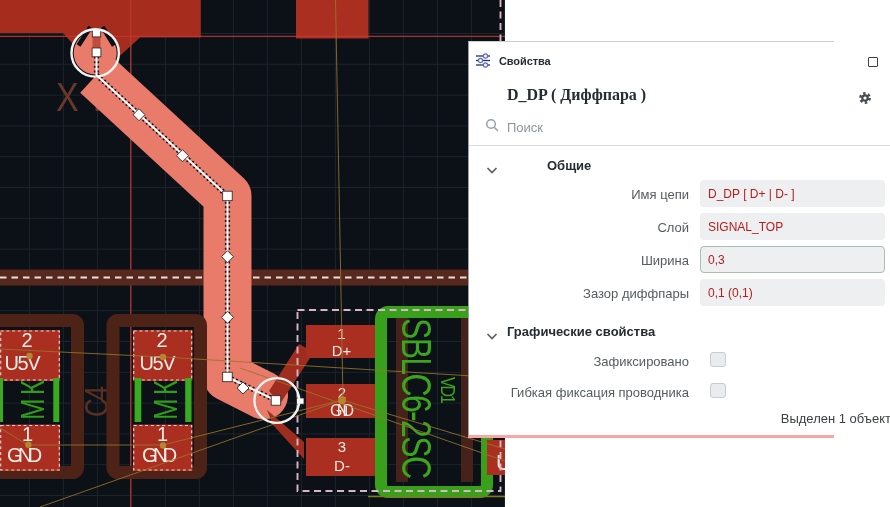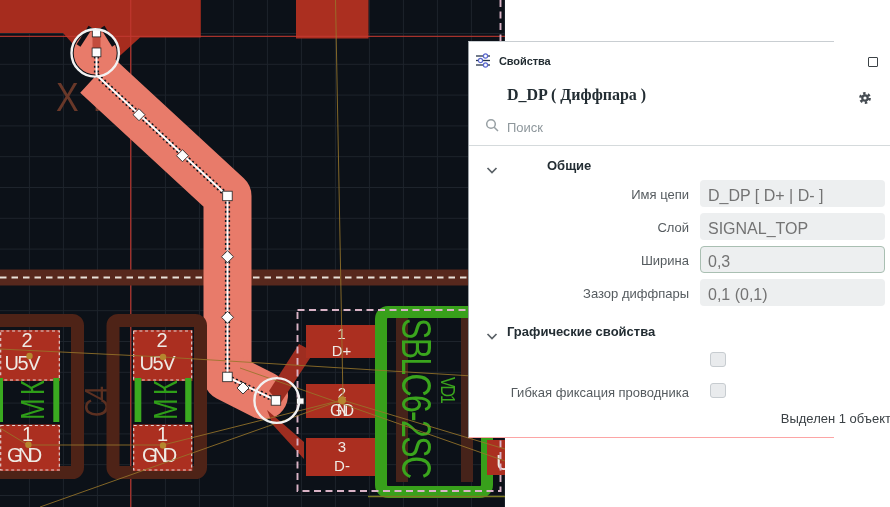--- a/index.html
+++ b/index.html
@@ -1,23 +1,23 @@
 <!DOCTYPE html>
 <html><head>
 <meta charset="utf-8">
 <style>
   html,body{margin:0;padding:0;background:#fff;width:890px;height:507px;overflow:hidden;}
   *{box-sizing:border-box;}
   body{font-family:"Liberation Sans", sans-serif;position:relative;}
   .pcb{position:absolute;left:0;top:0;width:505px;height:507px;background:#0c1118;overflow:hidden;}
   .panel{position:absolute;left:468px;top:41px;width:366px;height:397px;background:#fff;
-         border-top:1px solid #c9ced2;border-left:1px solid #9aa0a4;border-bottom:1px solid #fca5a5;}
+         border-top:1px solid #c9ced2;border-left:1px solid #9aa0a4;border-bottom:3px solid #fca5a5;}
   .panel div{position:absolute;}
   .lbl{width:220px;text-align:right;font-size:13px;color:#555b5f;}
-  .val{font-size:16px;color:#737373;}
+  .val{font-size:12px;color:#b91c1c;}
   .box{left:230.5px;width:185px;height:26.5px;border-radius:4px;background:#edeff0;}
   .bold{font-weight:bold;color:#232d33;font-size:13px;}
   .cb{left:241px;width:15.5px;height:15.5px;border-radius:3px;background:#e9ebed;border:1px solid #c7ccd0;}
 </style>
 </head>
 <body>
 
 <div class="pcb">
 <svg width="505" height="507" viewBox="0 0 505 507" xmlns="http://www.w3.org/2000/svg">
 
@@ -237,19 +237,20 @@
   <div class="val" style="left:239px;top:243.5px;">0,1 (0,1)</div>
 
   <div style="left:17px;top:285px;width:12px;height:9px;">
     <svg width="12" height="9" viewBox="0 0 12 9">
         <path d="M1.5,2 L6,6.5 L10.5,2" fill="none" stroke="#5a6166" stroke-width="1.7"></path>
       </svg>
   </div>
 
   <div class="bold" style="left:38px;top:282px;">Графические свойства</div>
 
+  <div class="lbl" style="top:311.5px;">Зафиксировано</div>
   <div class="cb" style="top:309.5px;"></div>
 
   <div class="lbl" style="top:342.5px;">Гибкая фиксация проводника</div>
   <div class="cb" style="top:340.5px;"></div>
 
   <div style="left:0;top:369px;width:422px;text-align:right;font-size:13px;color:#3b4145;">Выделен 1 объект</div>
 </div>
 
 </body></html>

